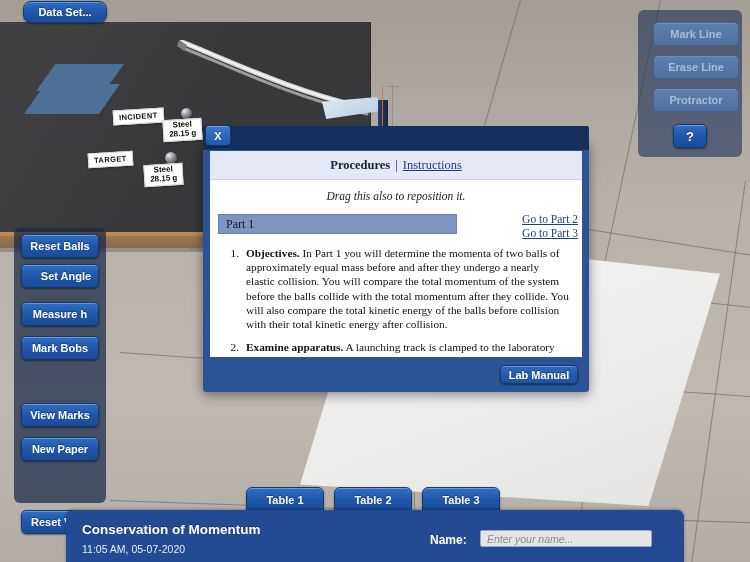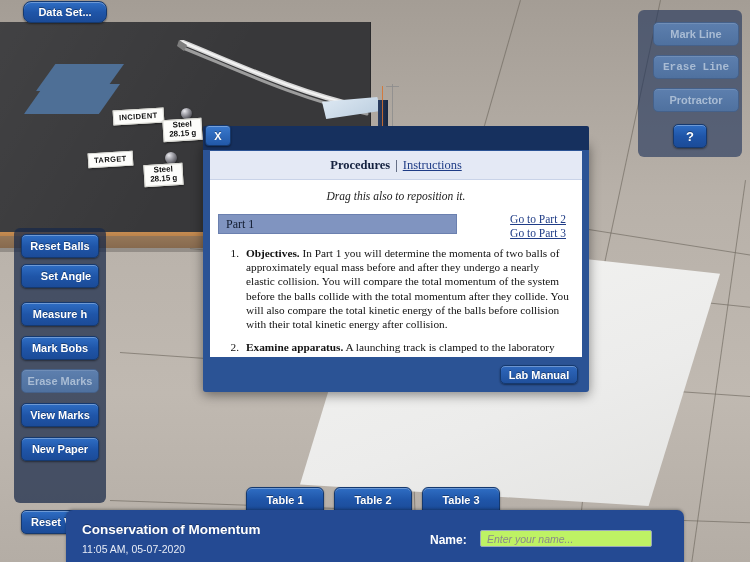--- a/index.html
+++ b/index.html
@@ -142,21 +142,21 @@
     position:absolute;left:66px;top:510px;width:618px;height:54px;
     background:#244a93;border-radius:7px 7px 0 0;
     box-shadow:0 -1px 3px rgba(0,0,0,.3);
   }
   .bb-title{position:absolute;left:16px;top:12px;color:#fff;font-size:13.5px;font-weight:700;
     text-shadow:0 -1px 0 rgba(0,0,0,.3);}
   .bb-time{position:absolute;left:16px;top:33px;color:#e7ecf6;font-size:10.5px;}
   .bb-namelabel{position:absolute;left:364px;top:23px;color:#fff;font-size:12px;font-weight:700;}
   .bb-nameinput{
     position:absolute;left:414px;top:20px;width:172px;height:17px;
-    background:#bef264;border:1px solid #9aa8bd;border-radius:2px;
+    background:#e5e5e5;border:1px solid #9aa8bd;border-radius:2px;
     font-family:"Liberation Sans", sans-serif;font-size:10.5px;
     font-style:italic;color:#6f6f6f;padding:0 0 0 6px;box-sizing:border-box;outline:none;
   }
   .bb-nameinput::placeholder{color:#8b8b8b;font-style:italic;}
 
   
   .dialog{
     position:absolute;left:203px;top:142px;width:386px;height:250px;
     background:#2b5395;border-radius:3px;
     box-shadow:0 3px 12px rgba(0,0,0,.45);
@@ -178,21 +178,21 @@
     height:28px;background:#e4e9f5;border-bottom:1px solid #c9d3e8;
     display:flex;align-items:center;justify-content:center;gap:5px;
     font-family:"Liberation Serif", serif;font-size:12.5px;color:#14213f;
   }
   .dlg-header b{font-weight:700;}
   .dlg-header a{color:#1f3c86;text-decoration:underline;cursor:pointer;}
   .dlg-drag{
     text-align:center;font-family:"Liberation Serif", serif;
     font-style:italic;font-size:11.5px;color:#1a1a1a;margin-top:10px;
   }
-  .dlg-partrow{position:relative;height:22px;margin:12px 12px 0 8px;}
+  .dlg-partrow{position:relative;height:22px;margin:12px 0 0 8px;}
   .part-bar{
     position:absolute;left:0;top:0;width:239px;height:20px;
     background:#8094c0;border:1px solid #6b80af;box-sizing:border-box;
     font-family:"Liberation Serif", serif;font-size:12px;color:#101a2e;
     display:flex;align-items:center;padding-left:7px;cursor:pointer;
   }
   .gotolinks{position:absolute;right:4px;top:-2px;text-align:left;line-height:14px;}
   .gotolinks a{display:block;font-family:"Liberation Serif", serif;font-size:11.5px;
     color:#1f3c86;text-decoration:underline;cursor:pointer;}
   .dlg-content{
@@ -263,29 +263,28 @@
     <div>28.15 g</div>
   </div>
 
   <div id="btn-dataset" class="btn">Data Set...</div>
 
   <div class="left-panel">
     <div class="btn" style="top:6px;">Reset Balls</div>
     <div class="btn" style="top:36px;padding-left:12px;">Set Angle</div>
     <div class="btn" style="top:74px;">Measure h</div>
     <div class="btn" style="top:108px;">Mark Bobs</div>
-    <div class="btn disabled" style="top:141px;">Erase Marks</div>
     <div class="btn" style="top:175px;">View Marks</div>
     <div class="btn" style="top:209px;">New Paper</div>
     <div class="btn" style="top:242px;margin-top:40px;">Reset View</div>
   </div>
 
   <div class="right-panel">
     <div class="btn disabled" style="top:12px;">Mark Line</div>
-    <div class="btn disabled" style="top:45px;font-family:Liberation Mono, monospace;">Erase Line</div>
+    <div class="btn disabled" style="top:45px;">Erase Line</div>
     <div class="btn disabled" style="top:78px;">Protractor</div>
   </div>
   <div id="btn-help" class="btn">?</div>
 
   <div class="dialog">
     <div class="dialog-titlebar"></div>
     <div id="dlg-close" class="btn">X</div>
 
     <div class="dialog-body">
 

